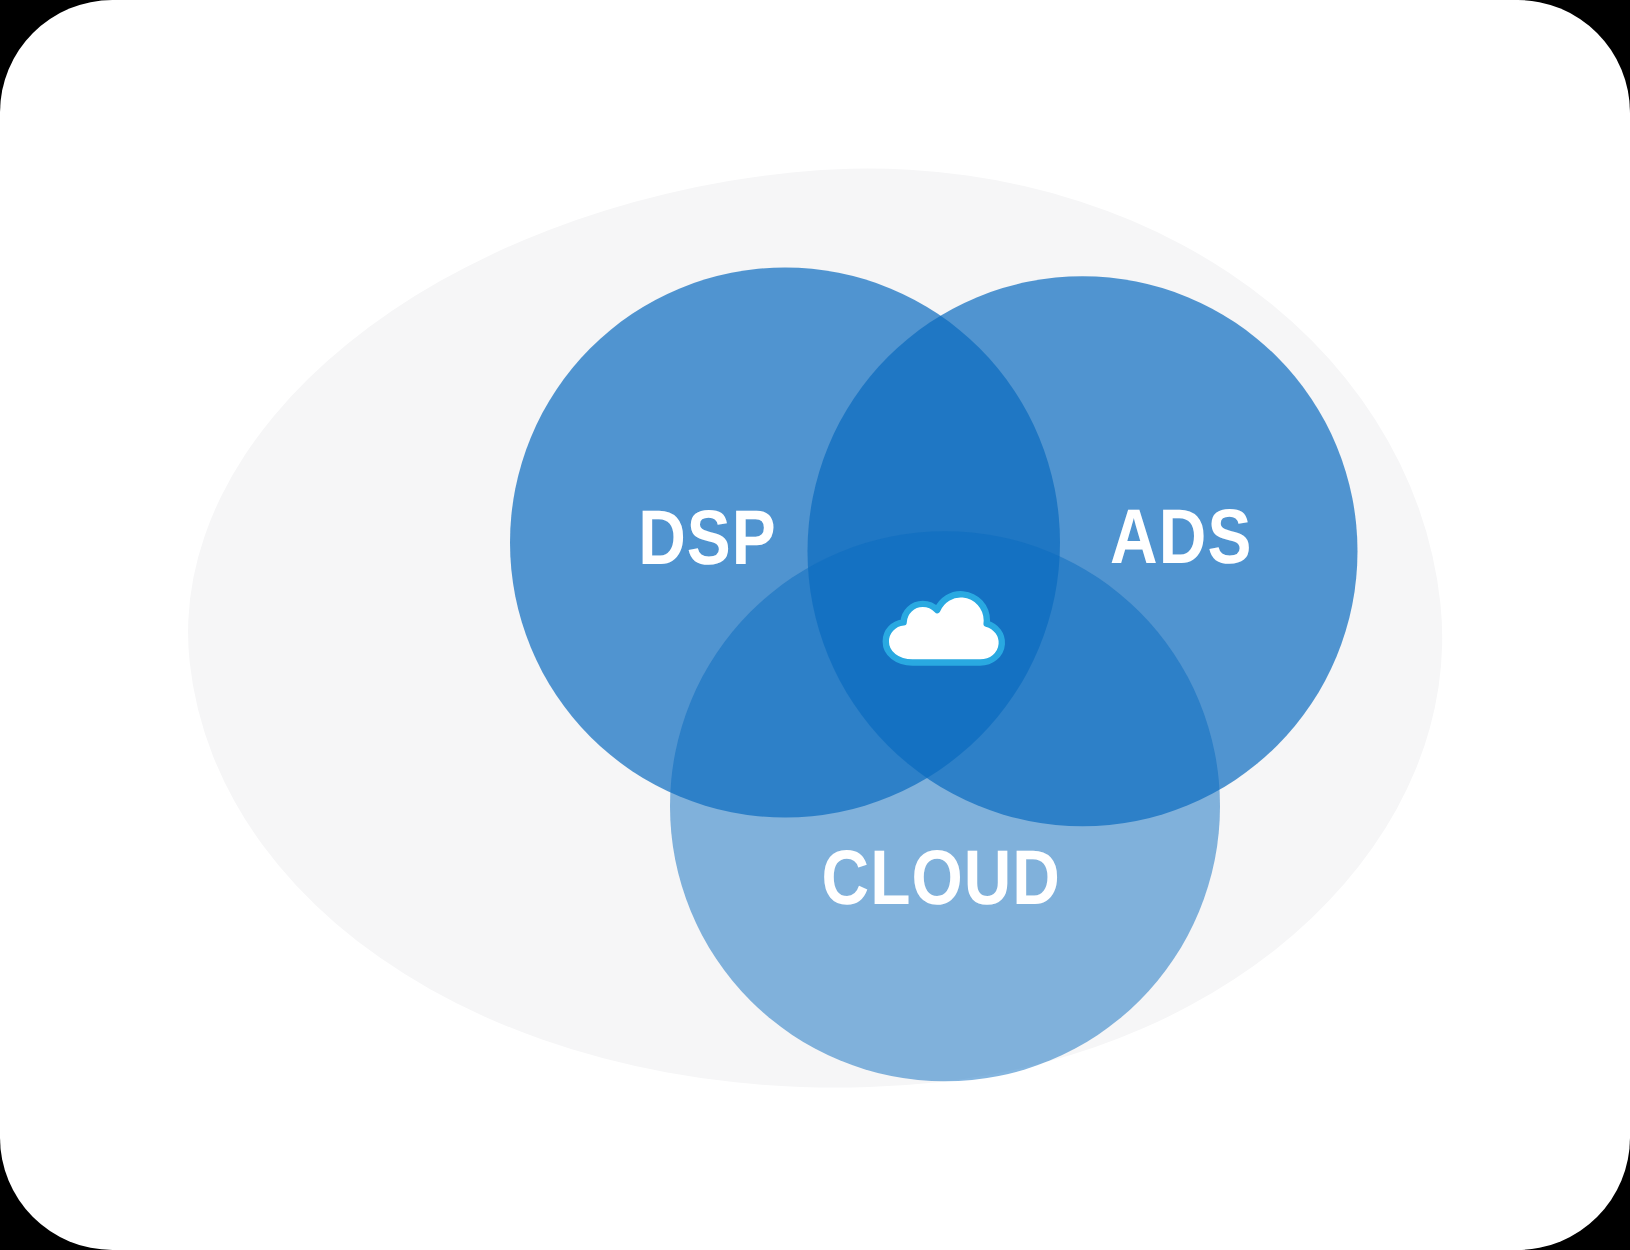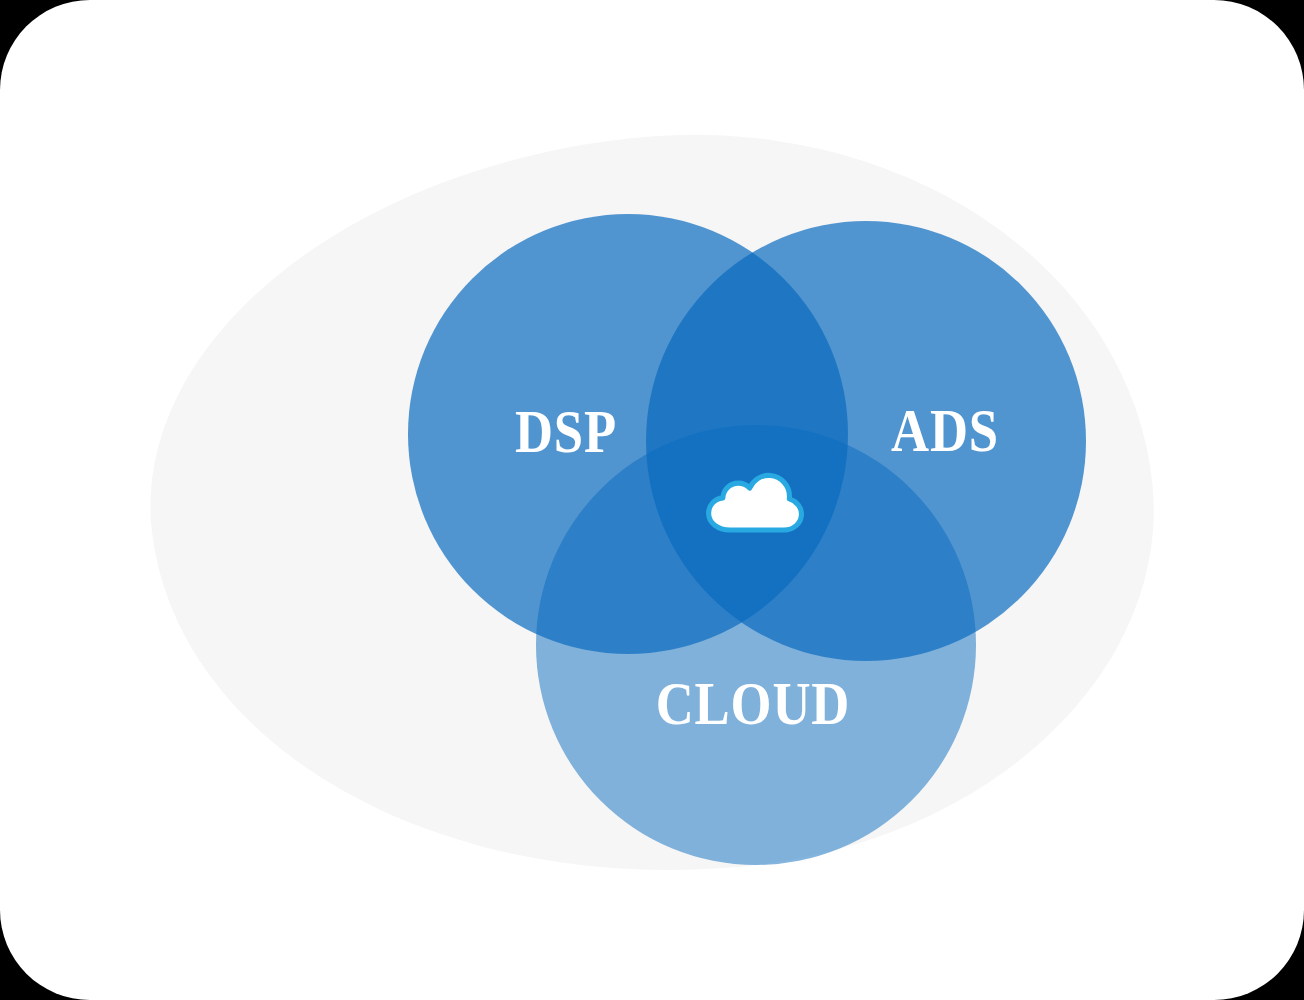--- a/index.html
+++ b/index.html
@@ -6,21 +6,20 @@
   html, body { width: 1304px; height: 1000px; overflow: hidden; }
   body {
     font-family: "Liberation Sans", "DejaVu Sans", sans-serif;
     position: relative;
   }
   .card {
     position: absolute;
     inset: 0;
     border-radius: 90px;
     overflow: hidden;
-    font-family: Liberation Serif, serif;
   }
   .blob {
     position: absolute;
     left: 152px;
     top: 138px;
     width: 1000px;
     height: 736px;
     border-radius: 52% 48% 44% 56% / 46% 54% 46% 54%;
     transform: rotate(-6deg);
   }

